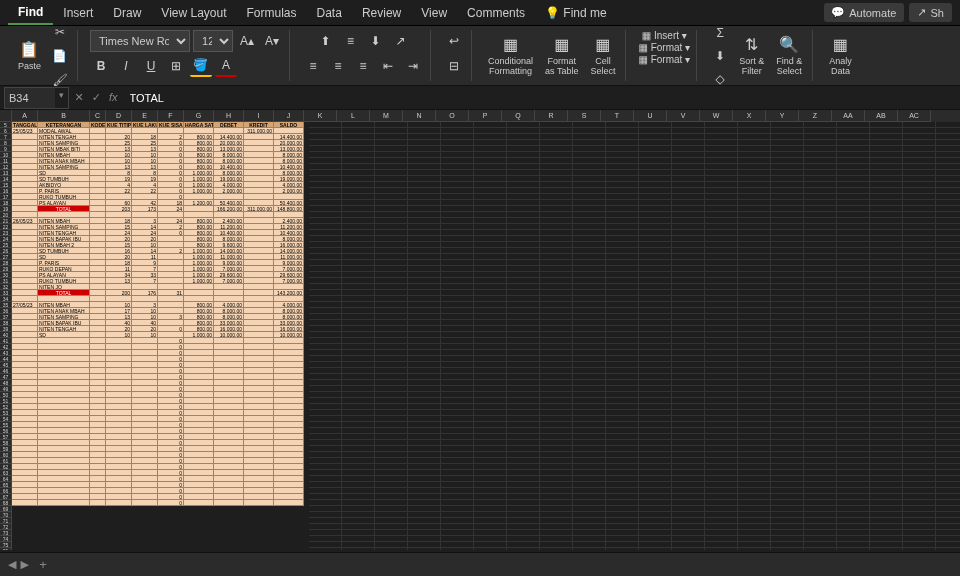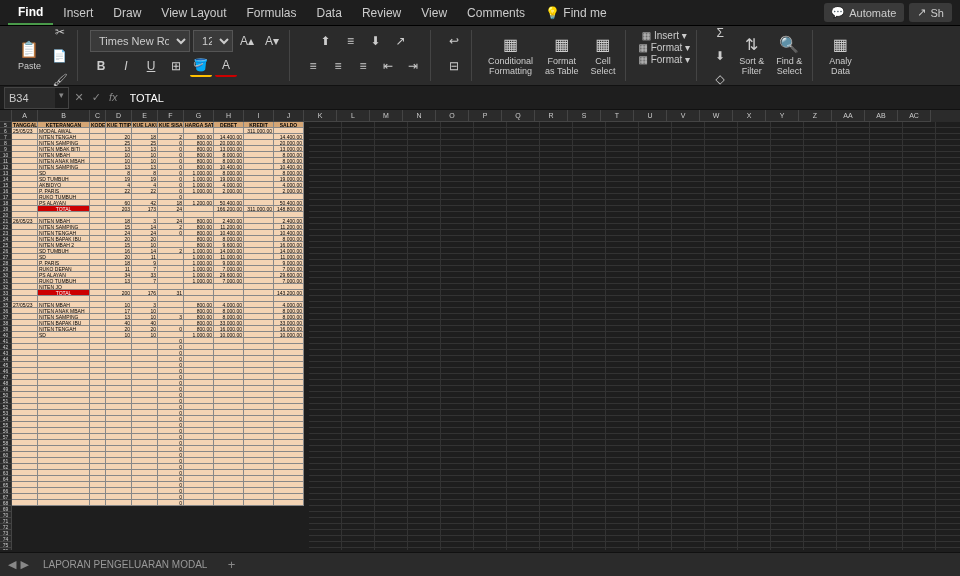--- a/index.html
+++ b/index.html
@@ -2502,15 +2502,14 @@
         </div>
     </div>
   </div>
 </div>
 
 <div class="status-bar">
   <div class="nav-arrows">
     <span>◀</span>
     <span>▶</span>
   </div>
-  <div class="sheet-tab">LAPORAN PENGELUARAN MODAL</div>
   <div class="add-sheet">+</div>
 </div>
 
 </body></html>

